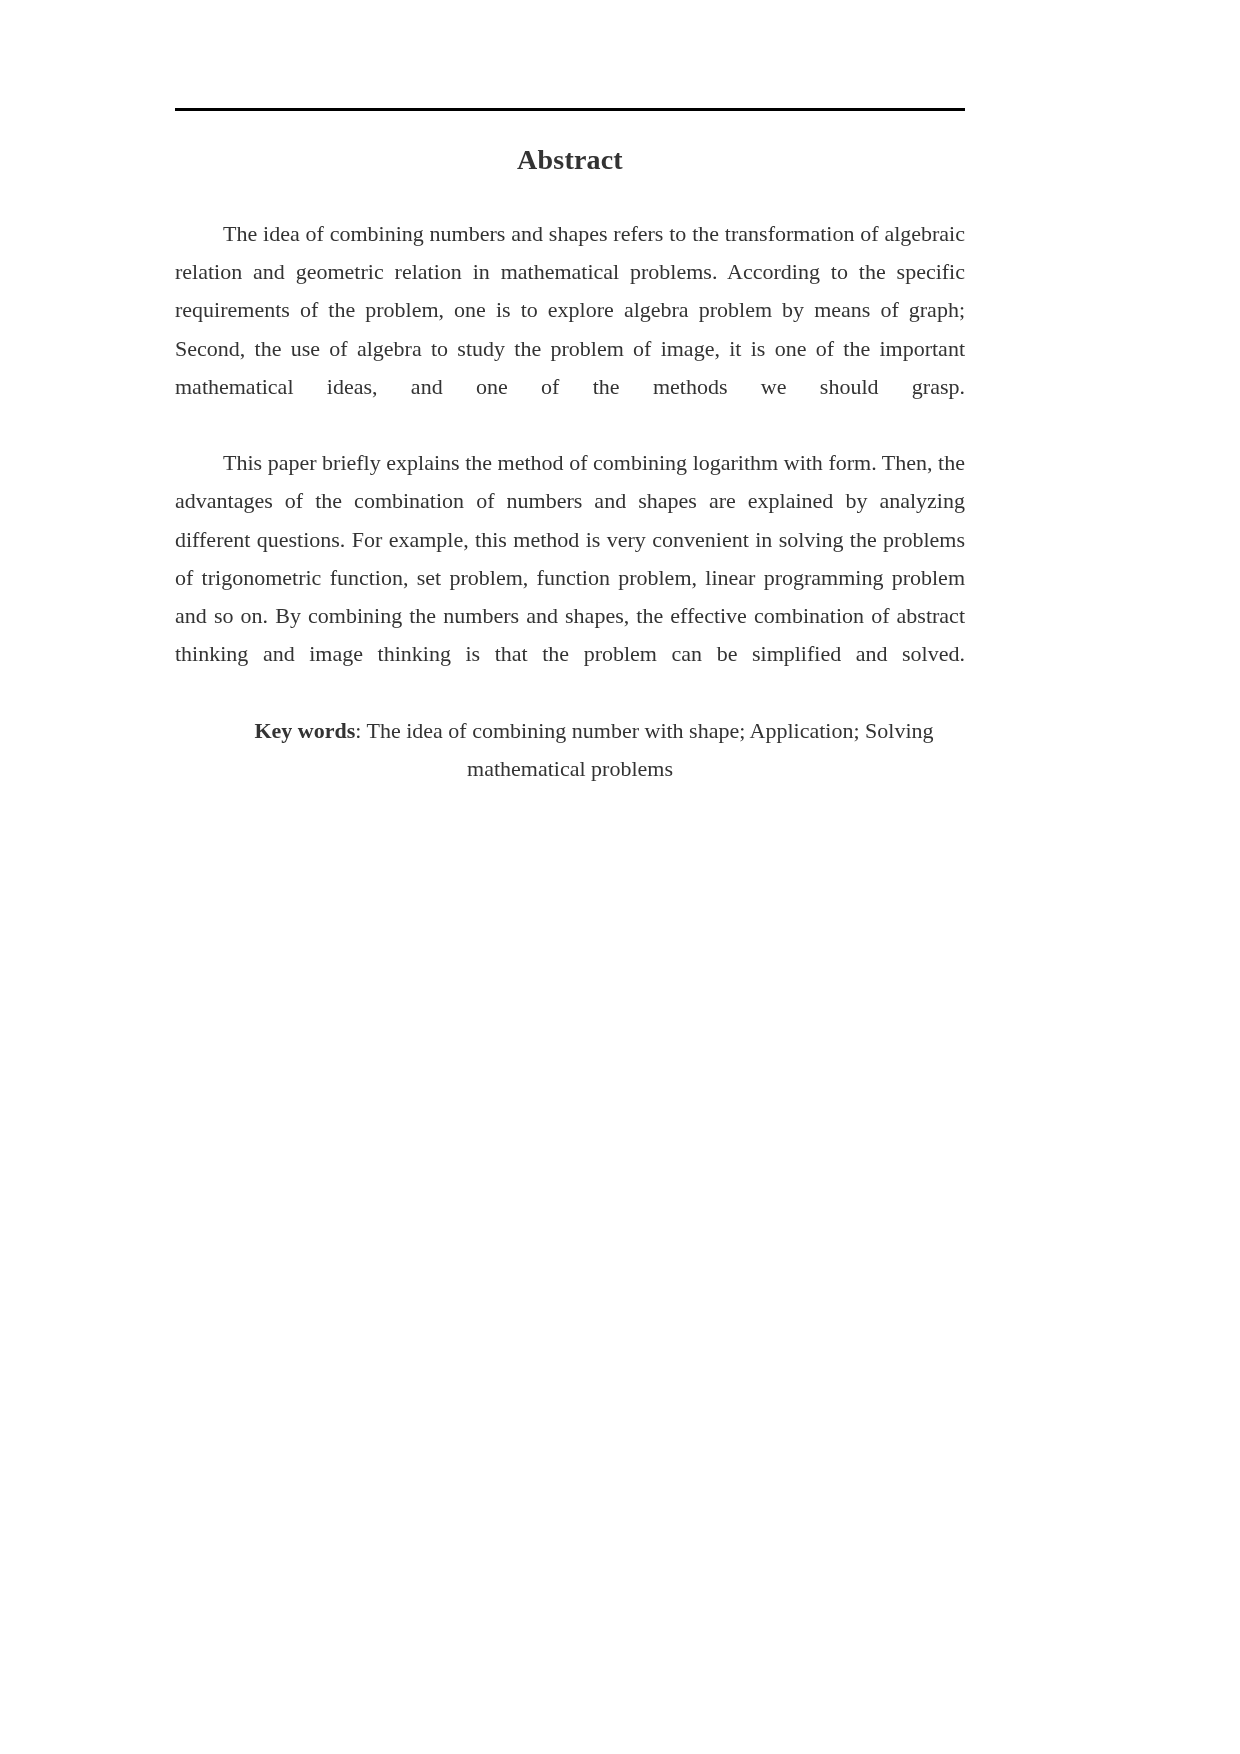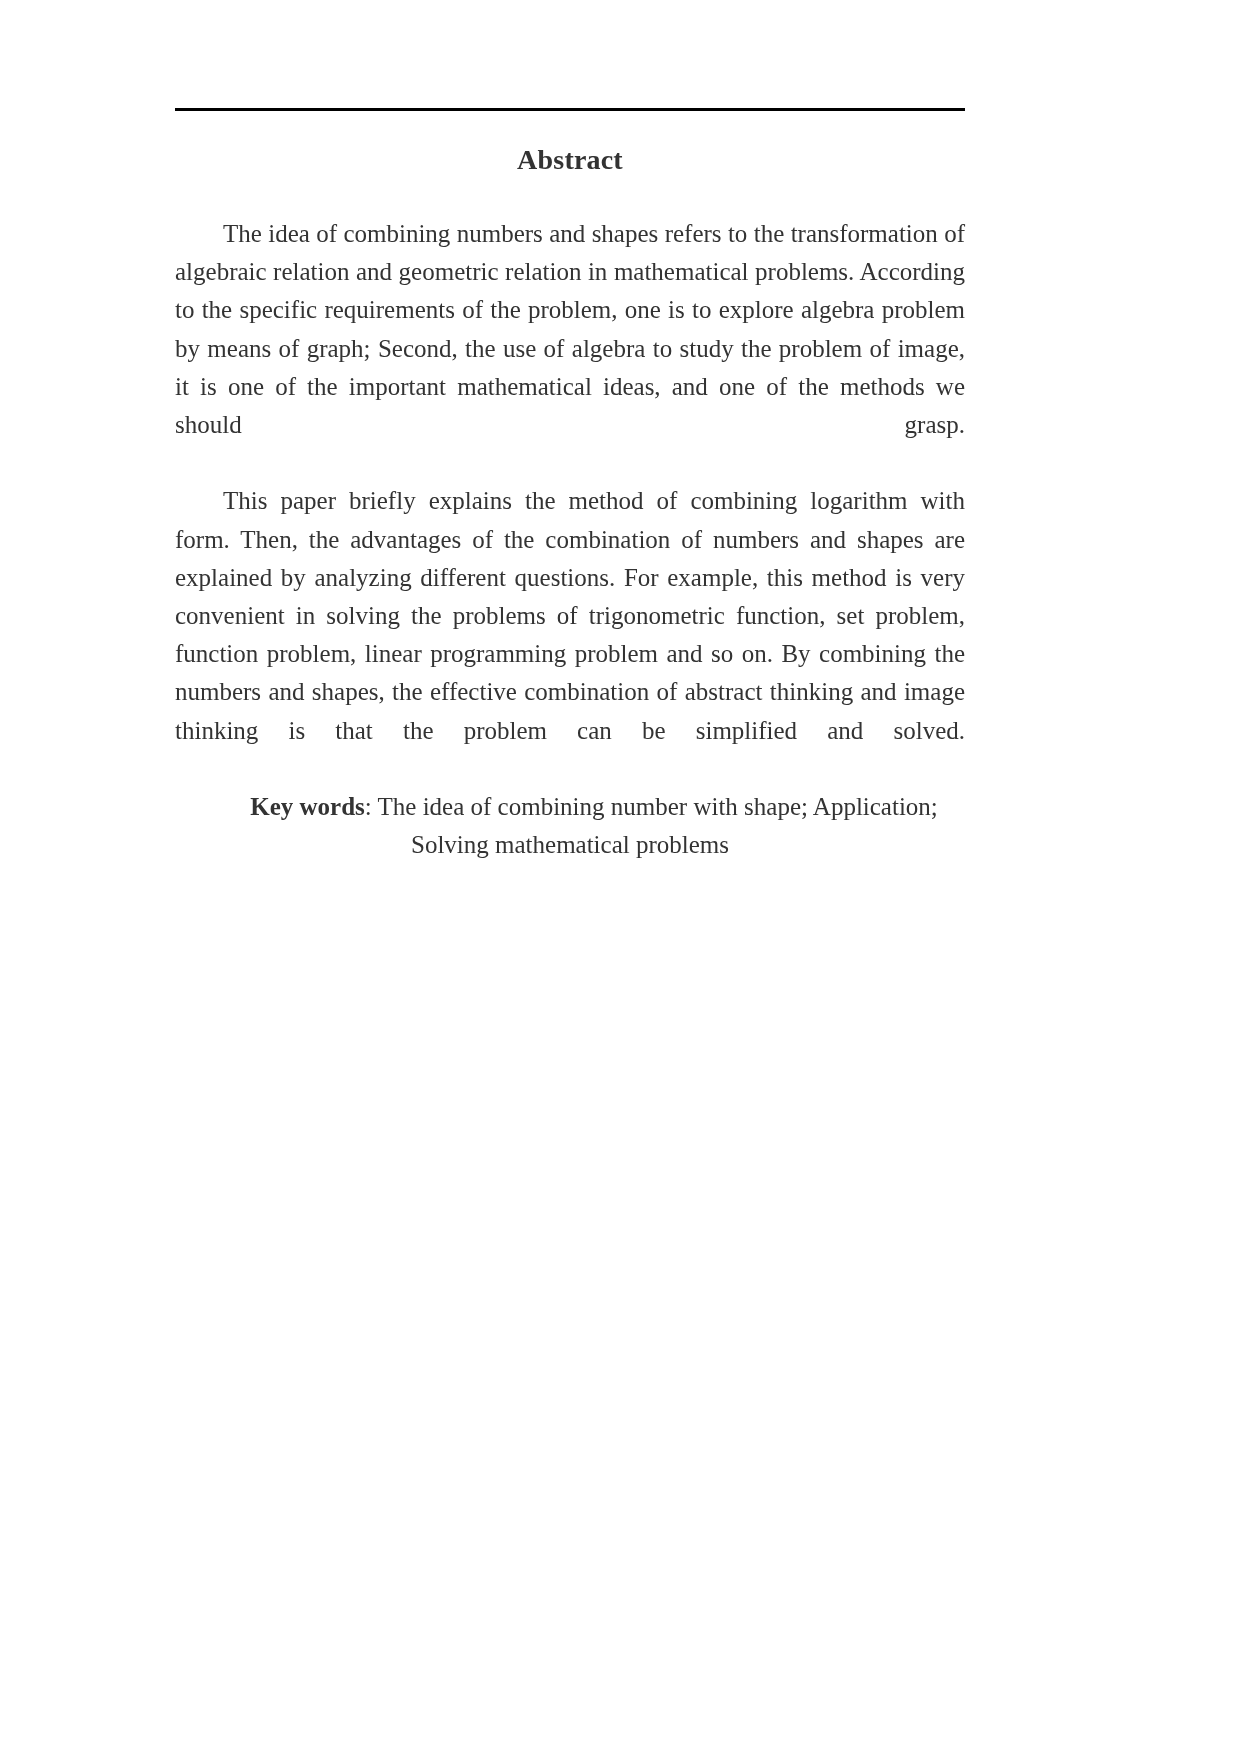--- a/index.html
+++ b/index.html
@@ -47,21 +47,21 @@
     letter-spacing: 0.2px;
   }
   .body-block {
     padding-top: 38px;
   }
   p.para {
     margin: 0;
     padding: 0;
     text-align: justify;
     text-justify: inter-word;
-    font-size: 25px;
+    font-size: 22px;
     line-height: 38.2px;
     color: #333333;
     text-indent: 48px;
     hyphens: none;
   }
   p.para.last-line-natural {
     text-align: center;
   }
   .kw-label {
     font-weight: bold;

